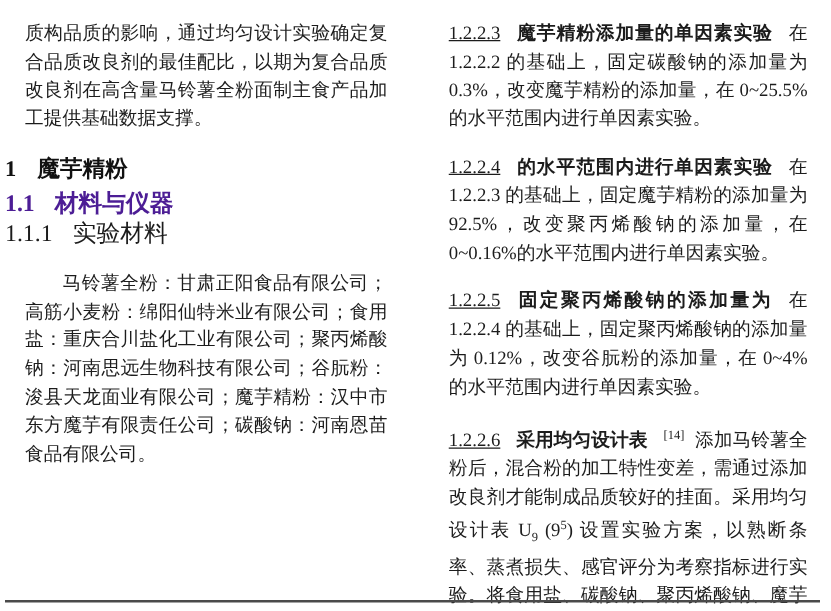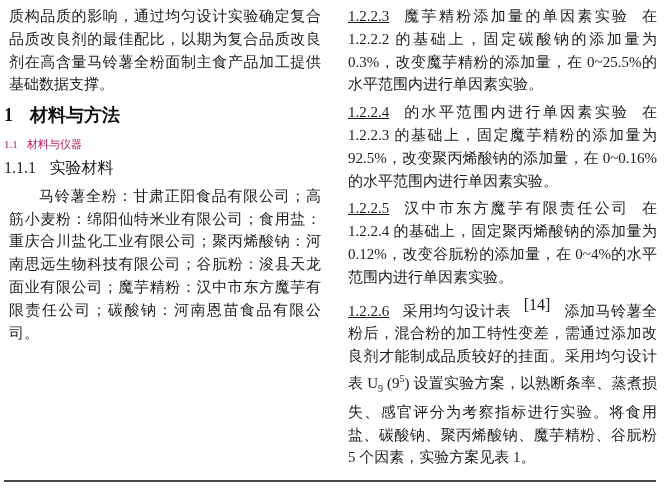--- a/index.html
+++ b/index.html
@@ -10,81 +10,82 @@
     background: #ffffff;
     color: #1c1c1c;
     font-family: "Liberation Serif", "DejaVu Serif", serif;
     overflow: hidden;
   }
   .col { position: absolute; top: 0; }
   .col-left  { left: 4px;   width: 322px; }
   .col-right { left: 343px; width: 319px; }
 
   p.body {
-    margin: 5px;
+    margin: 16px;
     font-size: 15px;
     line-height: 22.8px;
     text-align: justify;
     text-justify: inter-ideograph;
   }
   p.indent { text-indent: 2em; }
 
   h1.sec1 {
     margin: 7px 0 6px 0;
     font-family: "Liberation Sans", "DejaVu Sans", sans-serif;
     font-size: 18px;
     font-weight: bold;
     line-height: 24px;
     color: #111111;
   }
   h2.sec2 {
     margin: 1px 0 0 0;
     font-family: "Liberation Sans", "DejaVu Sans", sans-serif;
-    font-size: 11px;
-    font-weight: normal;
+    font-size: 19px;
+    font-weight: bold;
     line-height: 22.8px;
-    color: #be185d;
+    color: #4c1d95;
   }
   h3.sec3 {
     margin: 1px 0 0 0;
     font-family: "Liberation Sans", "DejaVu Sans", sans-serif;
-    font-size: 16px;
+    font-size: 19px;
     font-weight: normal;
     line-height: 22.8px;
   }
   .h-num  { margin-right: 0.85em; font-family: "Liberation Serif", serif; }
   .h1-num { margin-right: 0.95em; }
 
   .sec-num   { margin-right: 0.85em; text-decoration: underline; }
   .sec-title {
     margin-right: 0.85em;
     font-family: "Liberation Sans", "DejaVu Sans", sans-serif;
+    font-weight: bold;
   }
-  sup.ref { font-size: 16px; margin-right: 0.85em; }
+  sup.ref { font-size: 10px; margin-right: 0.85em; }
   sup.exp, sub.idx { font-size: 10px; }
 
   .footer-rule {
     position: absolute;
     left: 4px;
     top: 480px;
     width: 652px;
     height: 2px;
     background: #4a4a4a;
   }
 </style>
 </head>
 <body>
 
 <div class="page">
 
   <div class="col col-left">
     <p class="body">质构品质的影响，通过均匀设计实验确定复合品质改良剂的最佳配比，以期为复合品质改良剂在高含量马铃薯全粉面制主食产品加工提供基础数据支撑。</p>
 
     <h1 class="sec1">
-      <span class="h-num h1-num">1</span><span>材料与方法</span>
+      <span class="h-num h1-num">1</span><span>魔芋精粉</span>
     </h1>
 
     <h2 class="sec2">
       <span class="h-num">1.1</span><span>材料与仪器</span>
     </h2>
 
     <h3 class="sec3">
       <span class="h-num">1.1.1</span><span>实验材料</span>
     </h3>
 
@@ -96,21 +97,21 @@
   <div class="col col-right">
     <p class="body">
       <span class="sec-num">1.2.2.3</span><span class="sec-title">魔芋精粉添加量的单因素实验</span><span>在 1.2.2.2 的基础上，固定碳酸钠的添加量为 0.3%，改变魔芋精粉的添加量，在 0~25.5%的水平范围内进行单因素实验。</span>
     </p>
 
     <p class="body">
       <span class="sec-num">1.2.2.4</span><span class="sec-title">的水平范围内进行单因素实验</span><span>在 1.2.2.3 的基础上，固定魔芋精粉的添加量为 92.5%，改变聚丙烯酸钠的添加量，在 0~0.16%的水平范围内进行单因素实验。</span>
     </p>
 
     <p class="body">
-      <span class="sec-num">1.2.2.5</span><span class="sec-title">汉中市东方魔芋有限责任公司</span><span>在 1.2.2.4 的基础上，固定聚丙烯酸钠的添加量为 0.12%，改变谷朊粉的添加量，在 0~4%的水平范围内进行单因素实验。</span>
+      <span class="sec-num">1.2.2.5</span><span class="sec-title">固定聚丙烯酸钠的添加量为</span><span>在 1.2.2.4 的基础上，固定聚丙烯酸钠的添加量为 0.12%，改变谷朊粉的添加量，在 0~4%的水平范围内进行单因素实验。</span>
     </p>
 
     <p class="body">
       <span class="sec-num">1.2.2.6</span><span class="sec-title">采用均匀设计表</span><sup class="ref">[14]</sup><span>添加马铃薯全粉后，混合粉的加工特性变差，需通过添加改良剂才能制成品质较好的挂面。采用均匀设计表 U</span><sub class="idx">9</sub><span> (9</span><sup class="exp">5</sup><span>) 设置实验方案，以熟断条率、蒸煮损失、感官评分为考察指标进行实验。将食用盐、碳酸钠、聚丙烯酸钠、魔芋精粉、谷朊粉 5 个因素，实验方案见表 1。</span>
     </p>
   </div>
 
   <div class="footer-rule"></div>
 </div>
 

